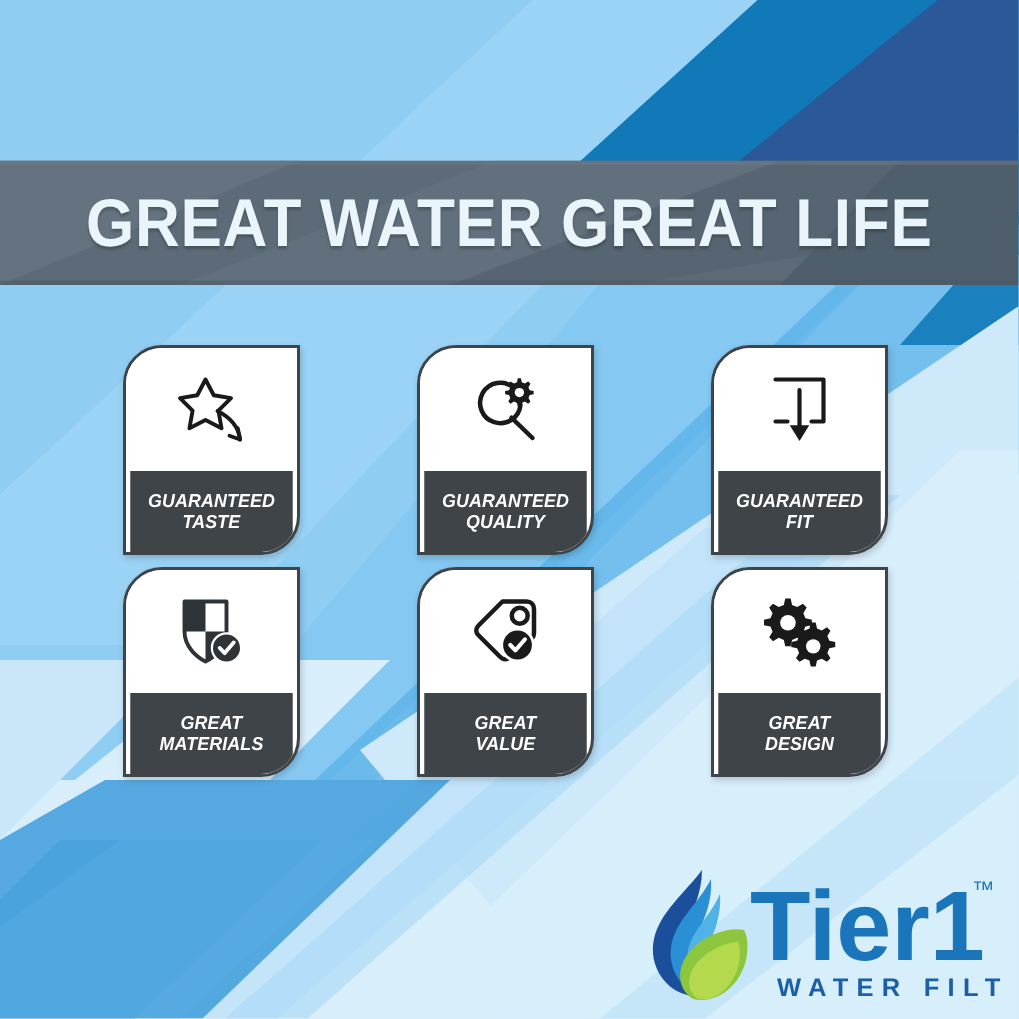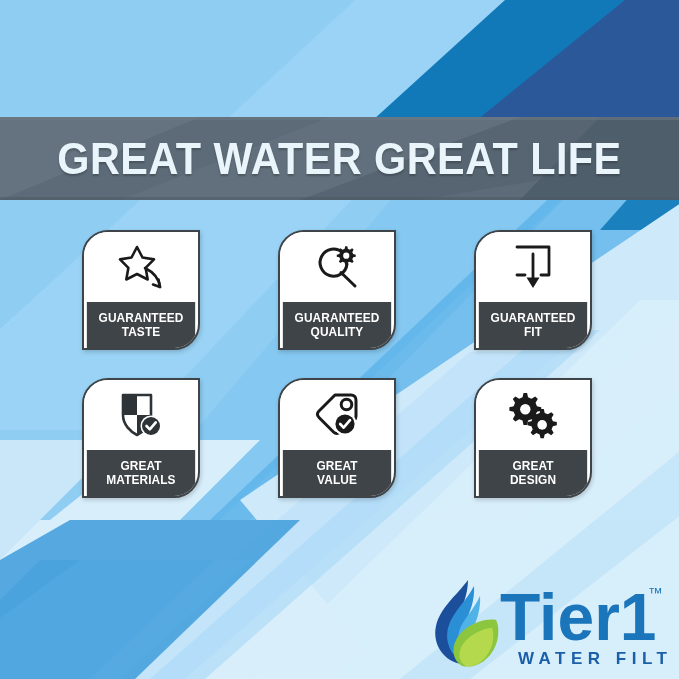--- a/index.html
+++ b/index.html
@@ -9,21 +9,21 @@
     background:#d8eefb;
     overflow:hidden;
     position:relative;
   }
 
   
   #bg { position:absolute; inset:0; z-index:0; }
 
   
   .banner{
-    position:absolute; left:0; top:117px; width:679px; height:83px;
+    position:absolute; left:0; top:107px; width:679px; height:83px;
     z-index:3; overflow:hidden;
   }
   .banner-base{ position:absolute; inset:0; background:#5c6b77; }
   .banner-svg{ position:absolute; inset:0; }
   .banner-title{
     position:absolute; inset:0;
     display:flex; align-items:center; justify-content:center;
     color:#eaf4fb;
     font-size:45px;
     font-weight:bold;
@@ -40,26 +40,27 @@
     left:82px; top:230px;
     width:520px;
     display:grid;
     grid-template-columns:repeat(3,118px);
     grid-template-rows:120px 120px;
     column-gap:78px;
     row-gap:28px;
   }
   .card{
     position:relative;
-    width:118px; height:120px;
+    width:118px; height:140px;
     border-radius:26px 0 26px 0;
     background:#ffffff;
     border:2.5px solid #3f4448;
     overflow:hidden;
     filter:drop-shadow(1px 2px 2px rgba(0,0,0,0.18));
+    font-style:italic;
   }
   .card-icon{
     height:60%;
     background:#ffffff;
     display:flex; align-items:center; justify-content:center;
   }
   .card-icon svg{ display:block; }
   .card-label{
     height:40%;
     background:#3f4448;

